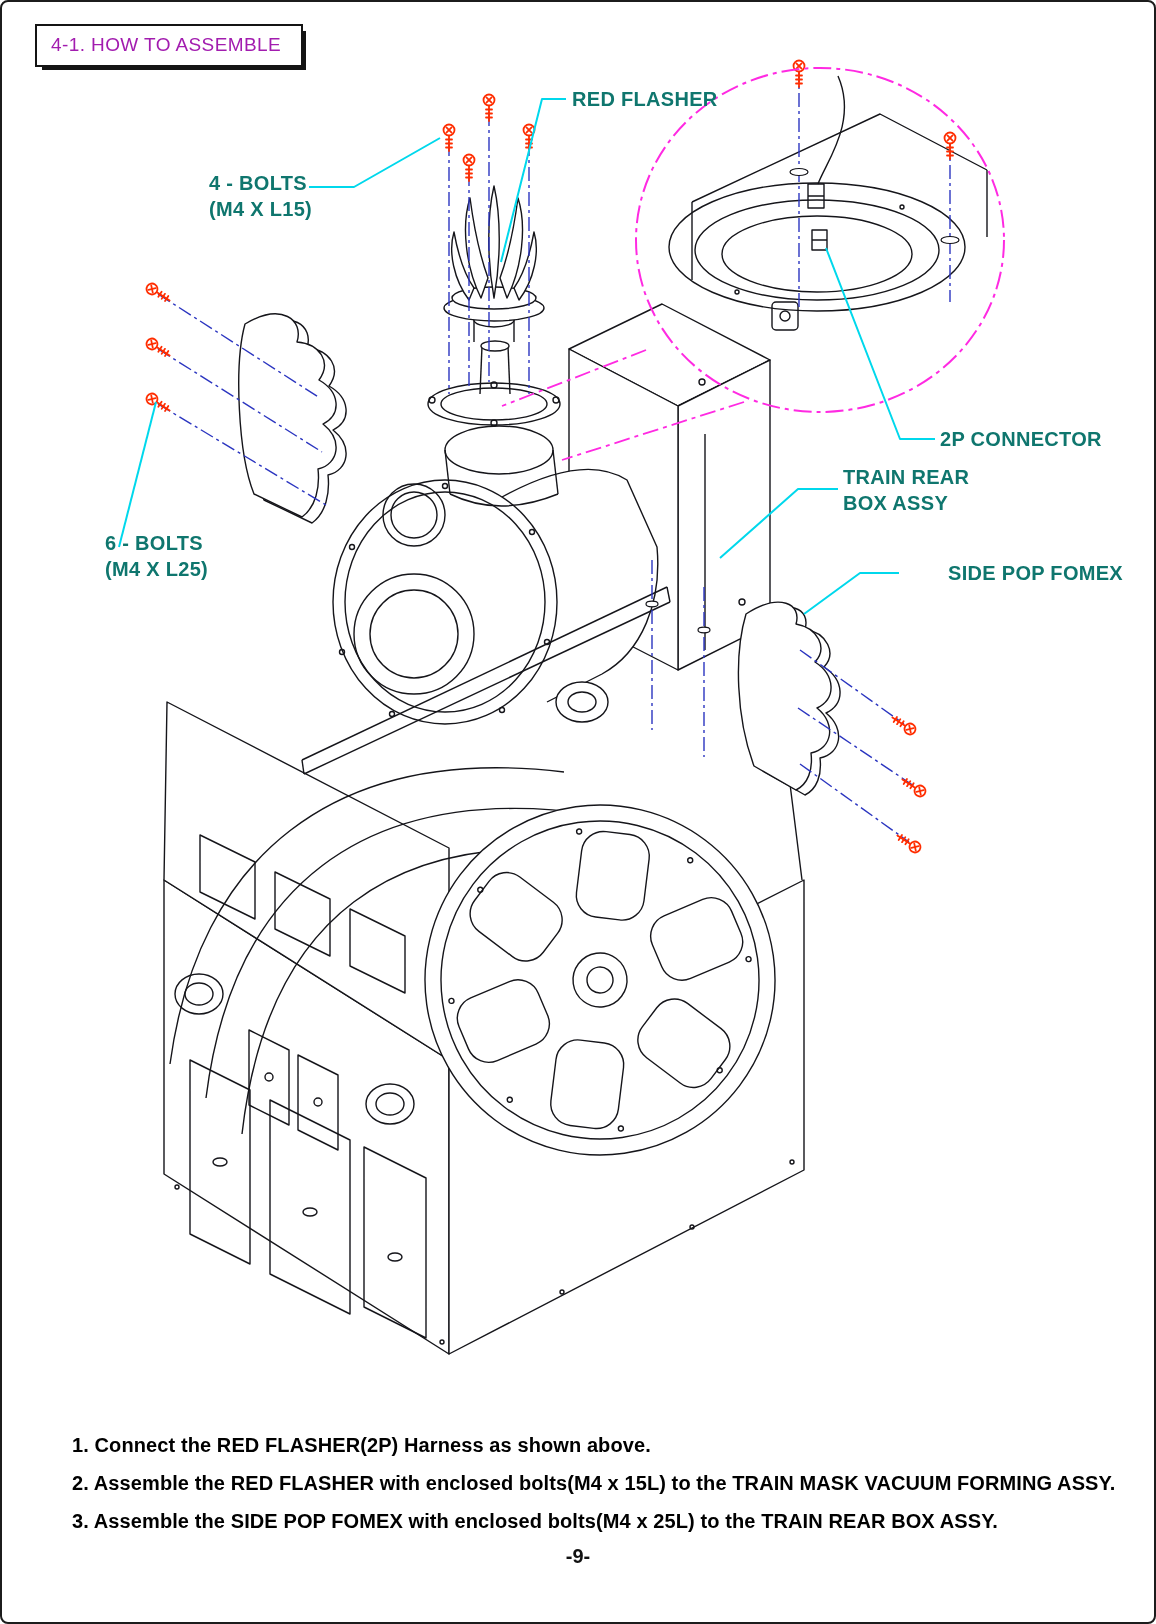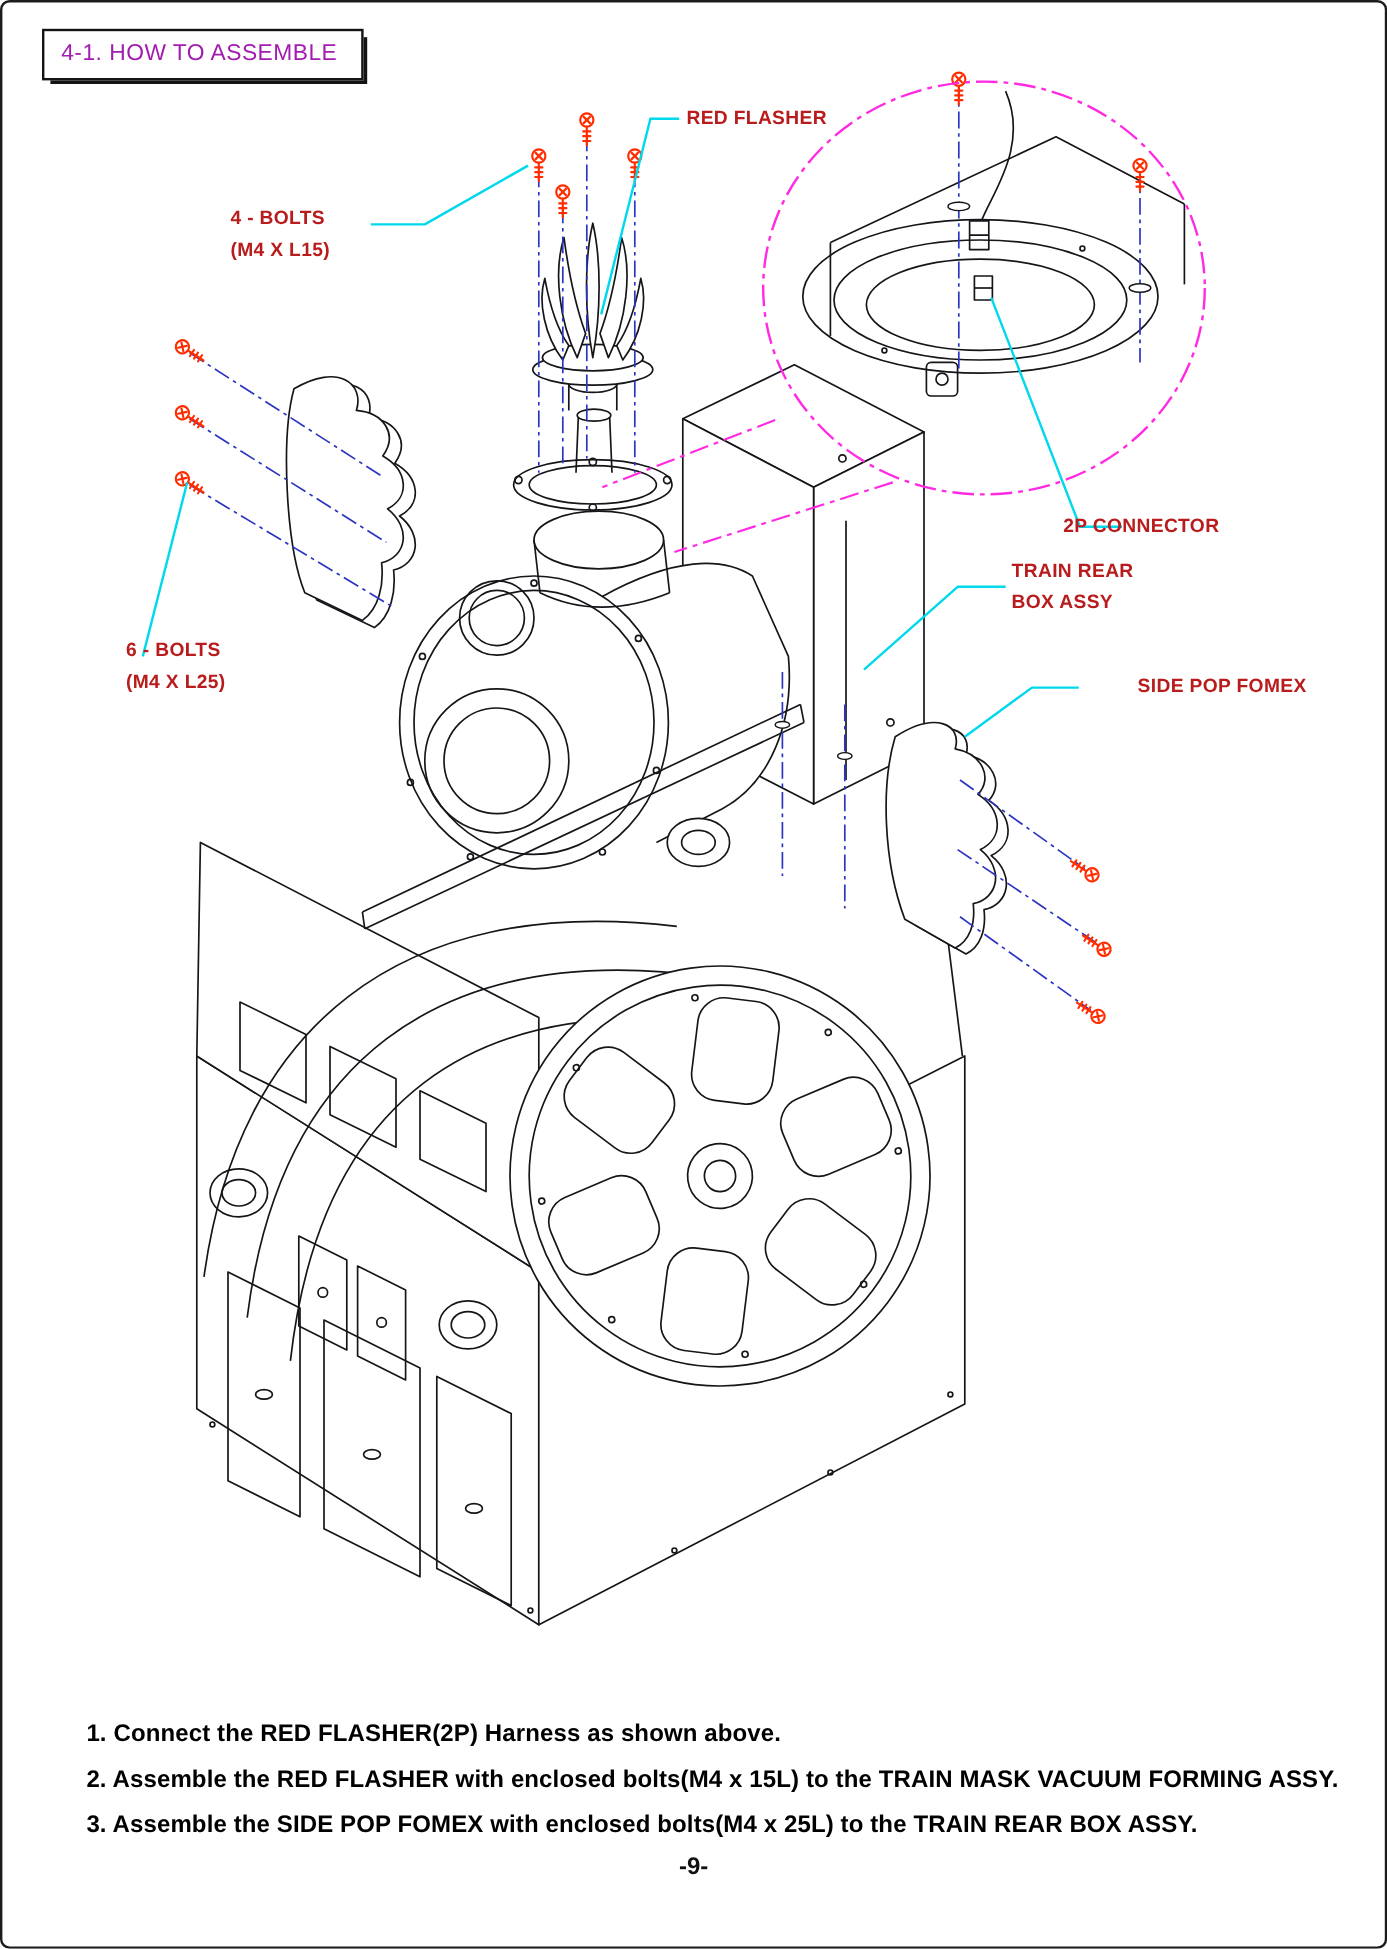--- a/index.html
+++ b/index.html
@@ -8,21 +8,21 @@
     border:2px solid #1c1c1c;border-radius:8px;box-sizing:border-box;
     font-family:"Liberation Sans",sans-serif;overflow:hidden;
   }
   .art{position:absolute;left:0;top:0;width:1156px;height:1624px;}
   .title-box{
     position:absolute;left:33px;top:22px;padding:8px 20px 9px 14px;
     border:2px solid #141414;box-shadow:5px 5px 0 -2px #141414;
     font-size:19px;color:#a21caf;letter-spacing:.4px;background:#fff;
   }
   .callout{
-    position:absolute;color:#b91c1c;font-weight:bold;font-size:16px;
+    position:absolute;color:#0f766e;font-weight:bold;font-size:20px;
     letter-spacing:.3px;line-height:26px;white-space:nowrap;
   }
   .instructions{
     position:absolute;left:30px;top:1432px;width:1096px;color:#000;
     font-size:20px;font-weight:700;letter-spacing:.1px;margin-left:40px;
   }
   .instructions .line{margin-bottom:15px;white-space:nowrap;}
   .page-number{
     position:absolute;left:0;top:1543px;width:100%;text-align:center;
     font-size:20px;font-weight:600;color:#111;
@@ -253,31 +253,31 @@
       <polyline points="897,571 858,571 802,612"></polyline>
     </g>
   </svg>
 
   <div class="title-box">
     <span>4-1. HOW TO ASSEMBLE</span>
   </div>
 
   <div class="callout" style="left:570px;top:84px">RED FLASHER</div>
 
-  <div class="callout" style="left:190px;top:168px">
+  <div class="callout" style="left:207px;top:168px">
     <div>4 - BOLTS</div>
     <div>(M4 X L15)</div>
   </div>
 
   <div class="callout" style="left:103px;top:528px">
     <div>6 - BOLTS</div>
     <div>(M4 X L25)</div>
   </div>
 
-  <div class="callout" style="left:884px;top:424px">2P CONNECTOR</div>
+  <div class="callout" style="left:938px;top:424px">2P CONNECTOR</div>
 
   <div class="callout" style="left:841px;top:462px">
     <div>TRAIN REAR</div>
     <div>BOX ASSY</div>
   </div>
 
   <div class="callout" style="left:946px;top:558px">SIDE POP FOMEX</div>
 
   <div class="instructions">
     <div class="line">1. Connect the RED FLASHER(2P) Harness as shown above.</div>

